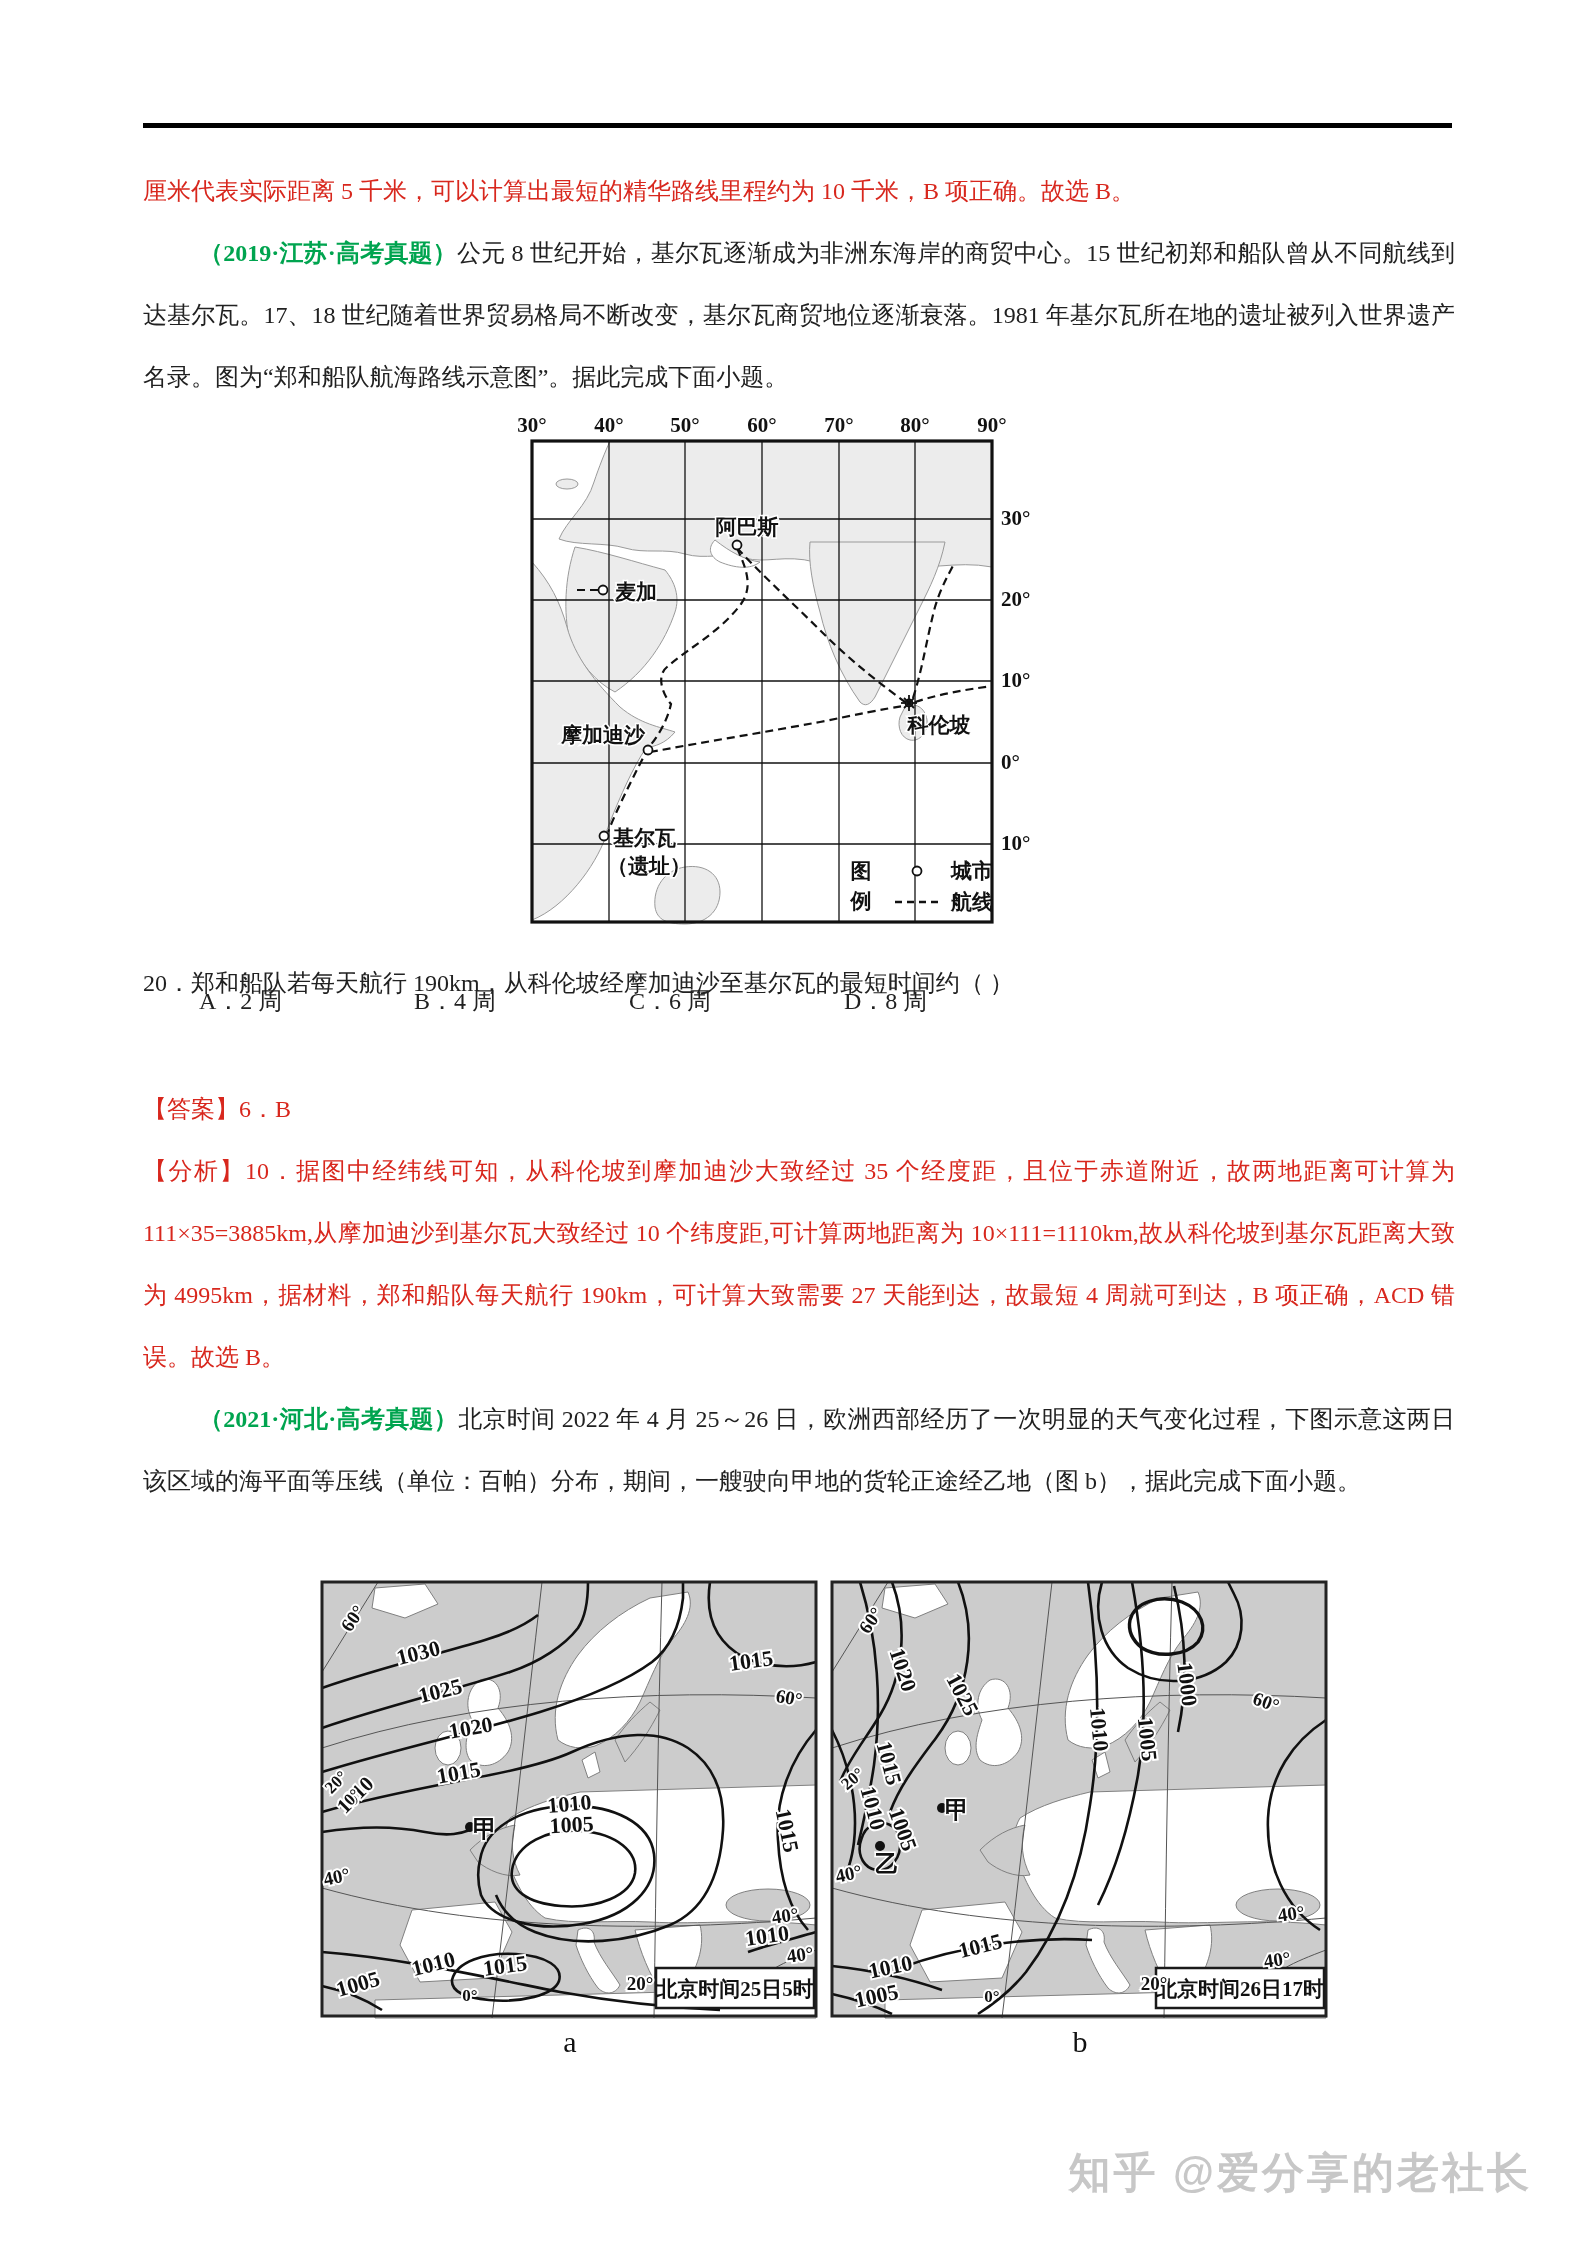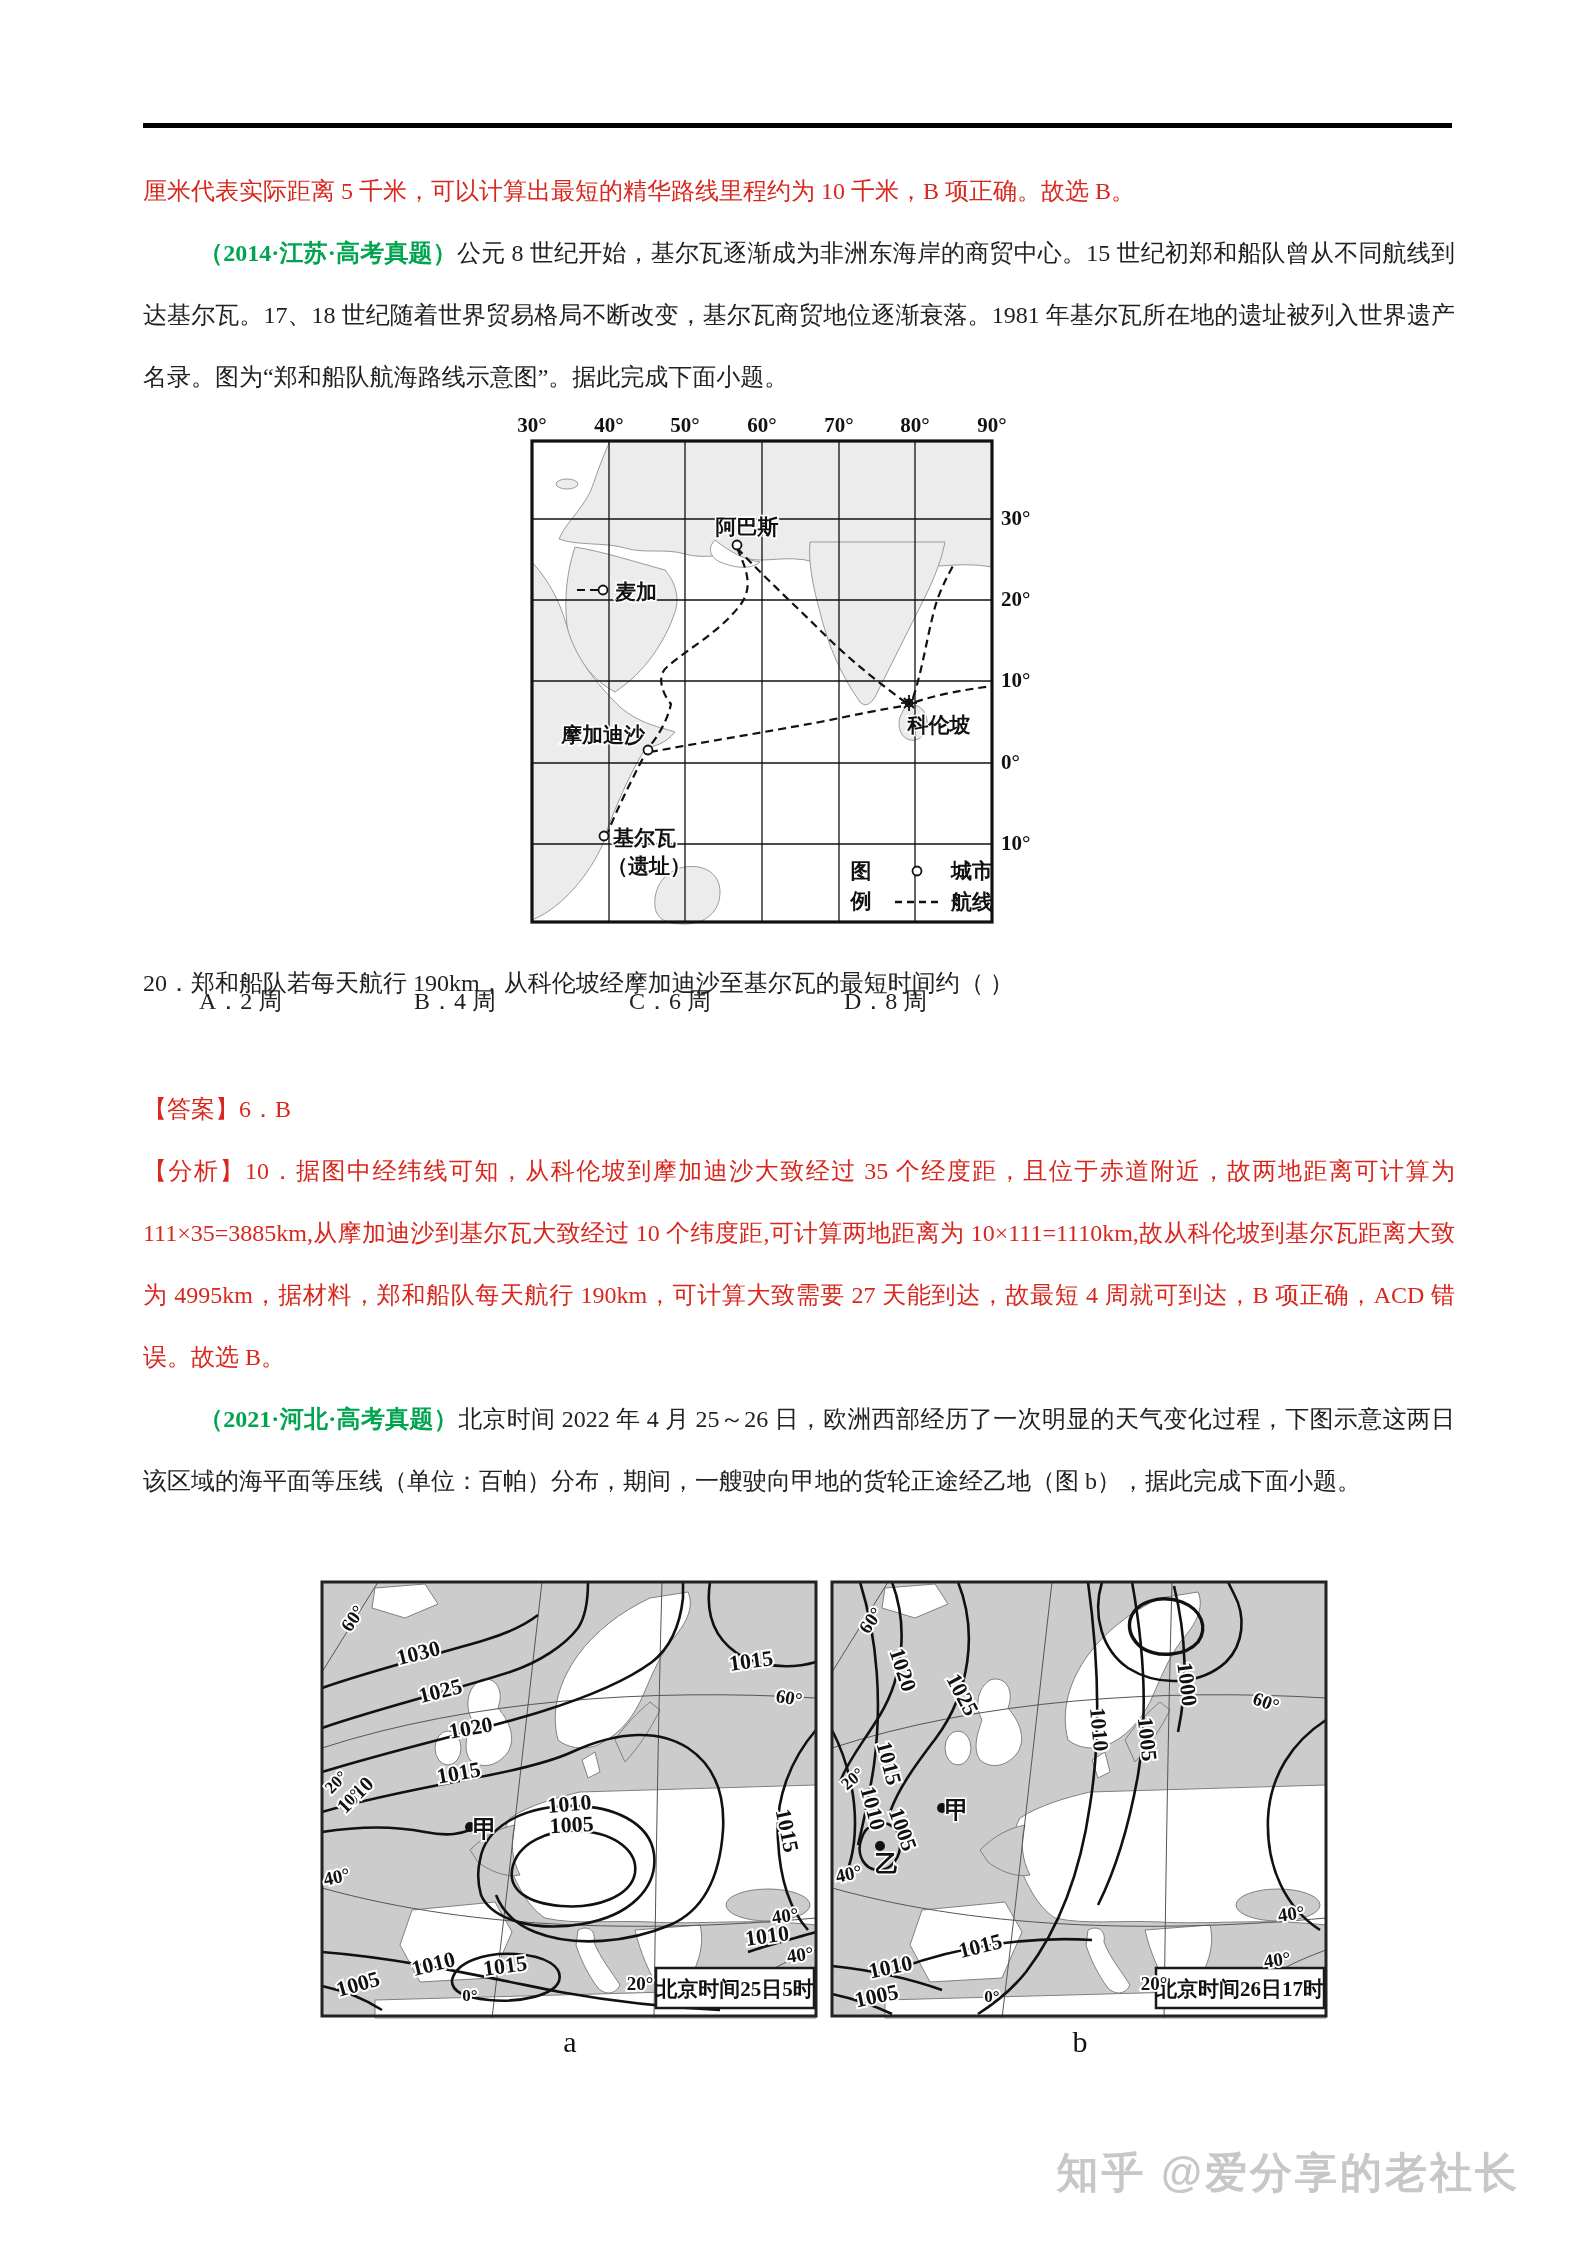--- a/index.html
+++ b/index.html
@@ -8,40 +8,40 @@
   .hrule{position:absolute;left:143px;top:123px;width:1309px;height:5px;background:#000;}
   .para{position:absolute;left:143px;width:1312px;font-size:24px;line-height:62px;
         text-align:justify;color:#212121;}
   .red{color:#d8271d;}
   .green{color:#00a44f;font-weight:bold;}
   .indent{text-indent:56px;}
   .opts span{display:inline-block;width:215px;}
   .opts span:last-child{width:auto;}
   .figwrap{position:absolute;}
   .figletter{position:absolute;font-size:30px;color:#111;text-align:center;}
-  .watermark{position:absolute;right:67px;top:2145px;font-size:42px;letter-spacing:3px;
+  .watermark{position:absolute;right:55px;top:2145px;font-size:42px;letter-spacing:3px;
              color:#c7c7c7;font-family:"Liberation Sans","DejaVu Sans",sans-serif;font-weight:bold;}
   svg{display:block;}
   svg text{font-family:"Liberation Serif","DejaVu Serif",serif;}
   .iso{paint-order:stroke;stroke:#ffffff;stroke-width:4px;fill:#111;font-weight:bold;}
   .city{paint-order:stroke;stroke:#ffffff;stroke-width:3px;fill:#111;font-weight:bold;}
   .tick{fill:#111;font-weight:bold;}
   .caption{fill:#111;font-weight:bold;}
 </style>
 </head>
 <body>
 
 <div class="page">
 
   <div class="hrule"></div>
 
   <div class="para red" style="top:160px;">厘米代表实际距离 5 千米，可以计算出最短的精华路线里程约为 10 千米，B 项正确。故选 B。</div>
 
   <div class="para indent" style="top:222px;">
-    <span class="green">（2014·江苏·高考真题）</span><span>公元 8 世纪开始，基尔瓦逐渐成为非洲东海岸的商贸中心。15 世纪初郑和船队曾从不同航线到达基尔瓦。17、18 世纪随着世界贸易格局不断改变，基尔瓦商贸地位逐渐衰落。1981 年基尔瓦所在地的遗址被列入世界遗产名录。图为“郑和船队航海路线示意图”。据此完成下面小题。</span>
+    <span class="green">（2019·江苏·高考真题）</span><span>公元 8 世纪开始，基尔瓦逐渐成为非洲东海岸的商贸中心。15 世纪初郑和船队曾从不同航线到达基尔瓦。17、18 世纪随着世界贸易格局不断改变，基尔瓦商贸地位逐渐衰落。1981 年基尔瓦所在地的遗址被列入世界遗产名录。图为“郑和船队航海路线示意图”。据此完成下面小题。</span>
   </div>
 
   <div class="figwrap" style="left:515px;top:412px;">
     <svg width="560" height="540" viewBox="0 0 560 540">
 
       <g fill="#ececec" stroke="#9a9a9a" stroke-width="1">
         <path d="M95,29 L477,29 L477,155 C440,148 410,160 380,152 C350,144 330,158 300,150 C270,142 250,152 230,146 C210,140 190,148 170,142 C150,136 130,142 110,136 C90,130 62,134 44,127 C52,108 72,94 79,70 C84,55 90,40 95,29 Z"></path>
         <path d="M60,135 C90,140 120,150 150,158 C160,170 165,185 160,200 C150,230 130,260 100,280 C80,270 65,250 55,230 C48,200 50,165 60,135 Z"></path>
         <path d="M17,150 C35,170 45,190 52,215 C60,245 80,270 105,295 C125,312 145,315 160,320 C150,332 140,334 131,336 C118,355 105,385 95,410 C92,418 90,422 91,424 C80,455 50,495 17,508 Z"></path>
         <path d="M140,495 C138,475 150,458 170,455 C190,452 205,462 205,480 C205,500 190,512 170,512 C152,512 142,508 140,495 Z"></path>

